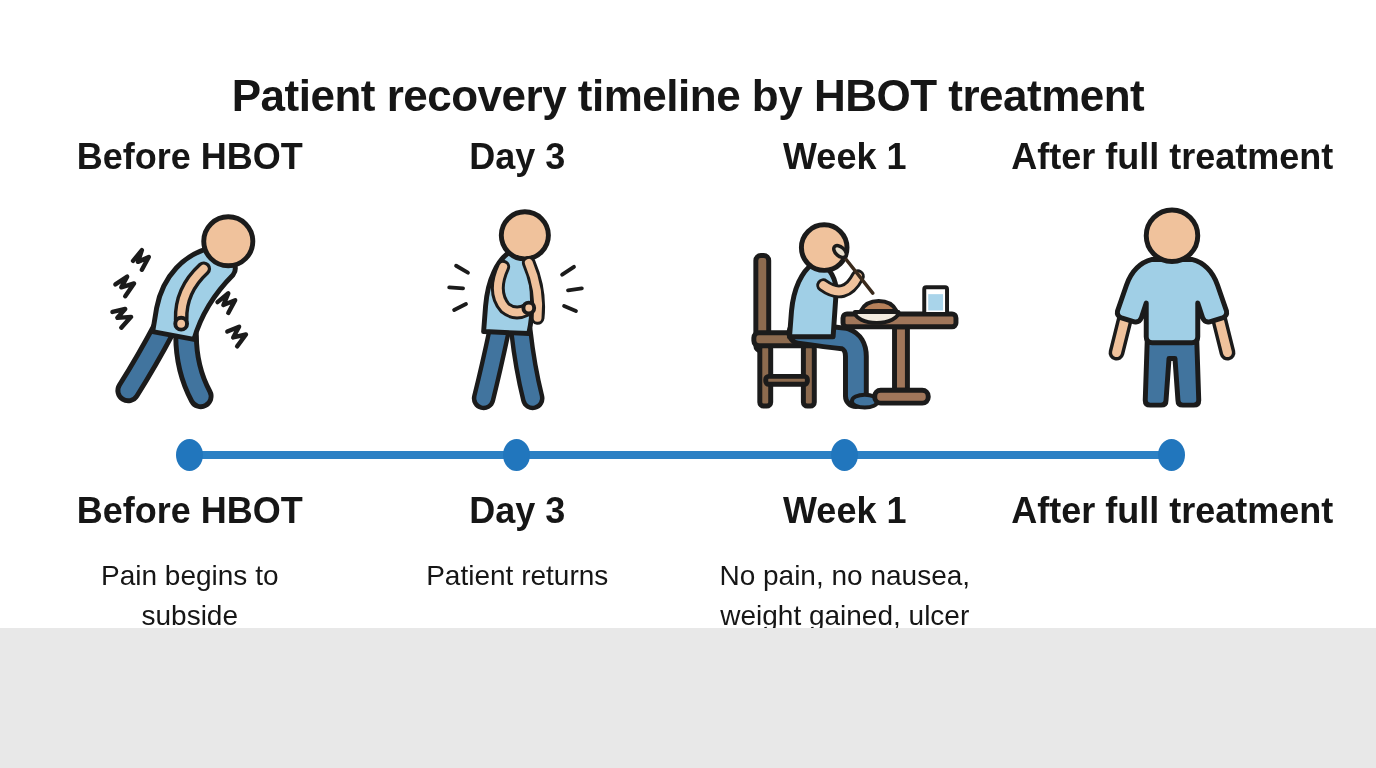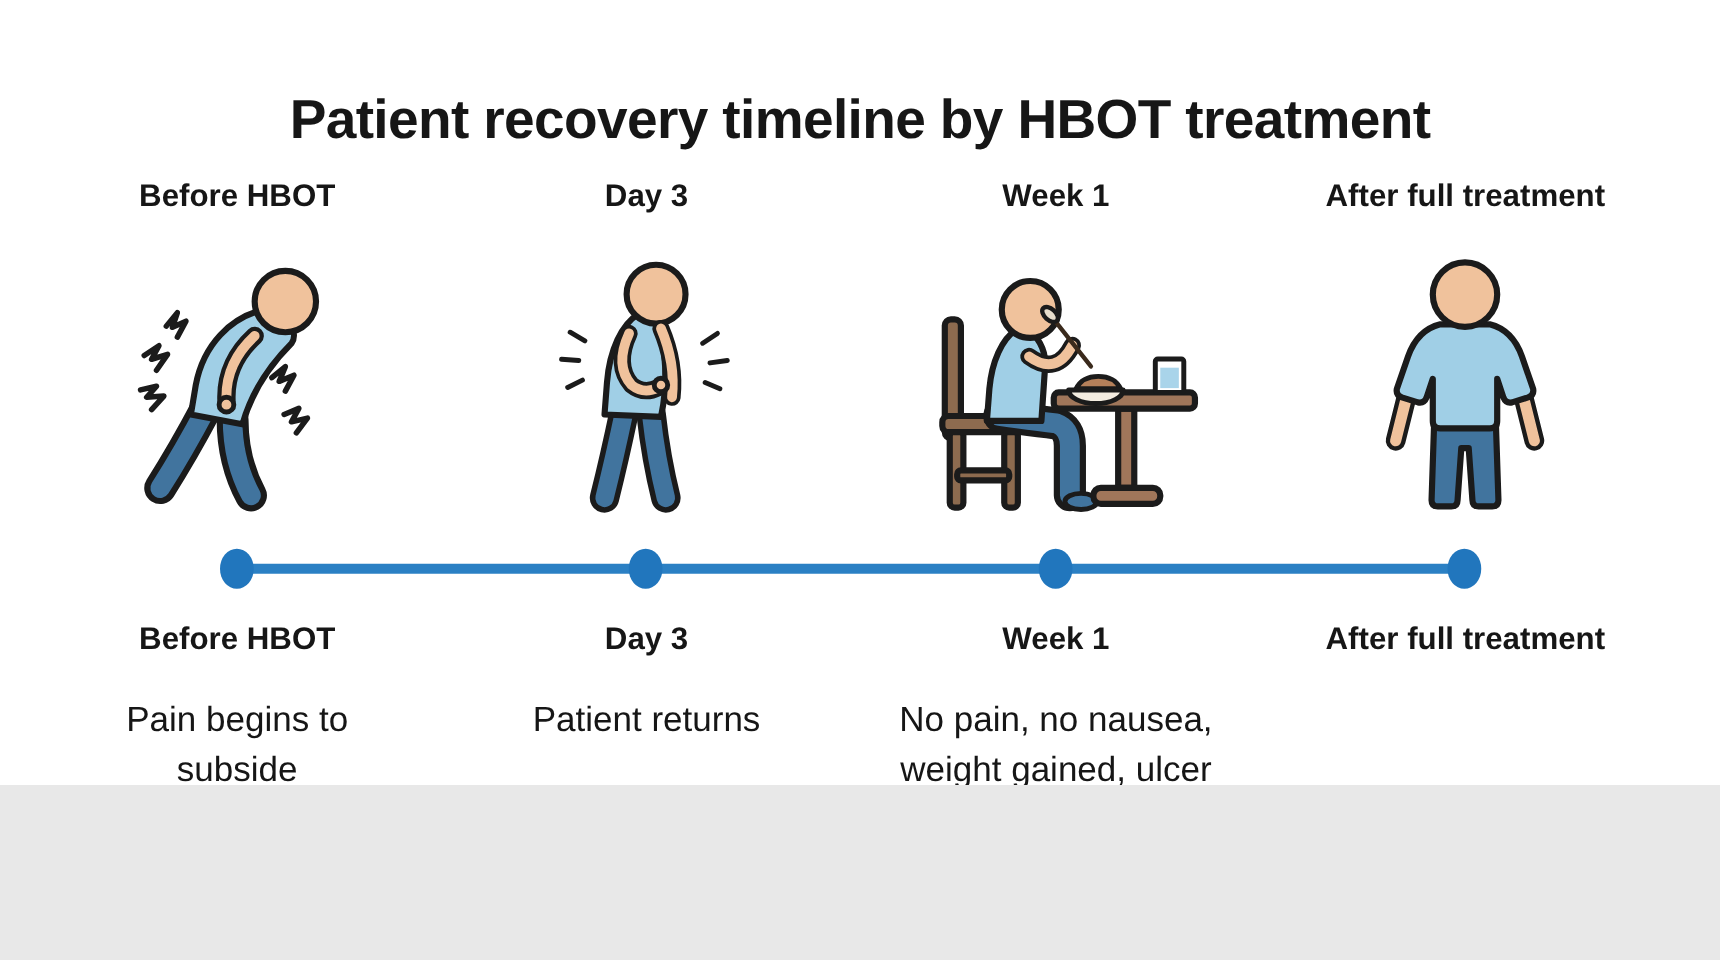--- a/index.html
+++ b/index.html
@@ -12,21 +12,21 @@
     position:absolute;top:42px;left:0;width:100%;text-align:center;
     font-size:44px;font-weight:700;letter-spacing:-0.5px;
   }
   .grid{
     position:absolute;left:26px;width:1310px;
     display:grid;grid-template-columns:repeat(4,1fr);
   }
   .labels-top{top:140px;}
   .labels-bottom{top:494px;}
   .stage-label{
-    text-align:center;font-size:25px;font-weight:700;line-height:34px;
+    text-align:center;font-size:36px;font-weight:700;line-height:34px;
   }
   .figures{top:196px;height:220px;}
   .figure-cell{
     display:flex;justify-content:center;align-items:flex-end;height:220px;
   }
   .descriptions{top:556px;}
   .desc{
     text-align:center;font-size:28px;line-height:40px;
     margin:0 auto;
   }

